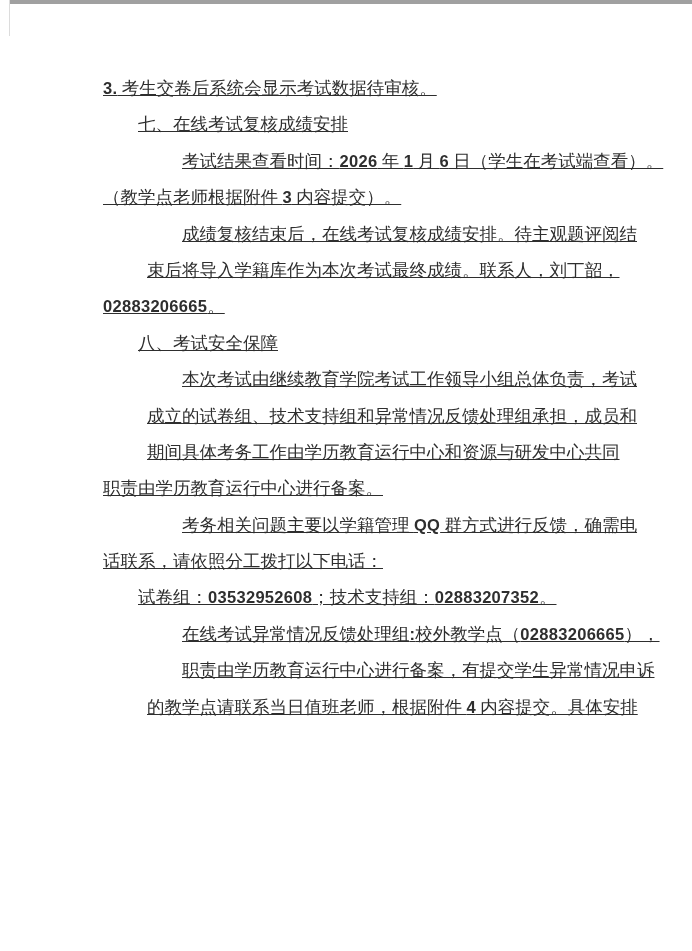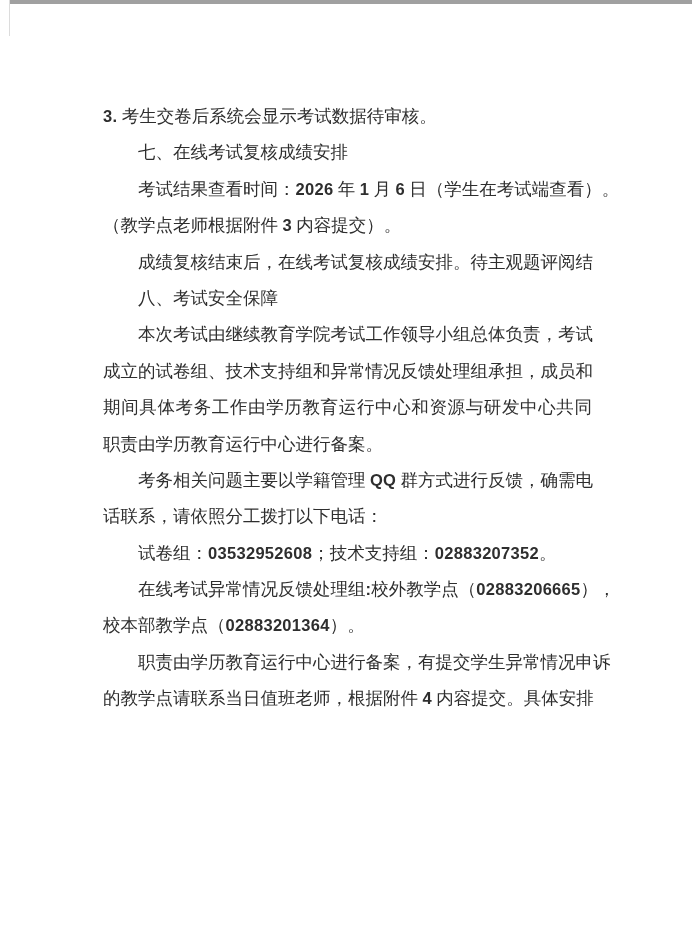--- a/index.html
+++ b/index.html
@@ -27,62 +27,65 @@
     position: absolute;
     top: 0;
     left: 9px;
     width: 1px;
     height: 36px;
     background: #dcdcdc;
   }
   .doc {
     position: absolute;
     left: 103px;
-    top: 98px;
+    top: 70px;
     width: 489px;
     font-size: 17.5px;
+    text-decoration: underline;
   }
   .ln {
     height: 36.4px;
     line-height: 36.4px;
     white-space: nowrap;
     text-align: left;
   }
   .ind {
     text-indent: 35px;
   }
   .jst {
     text-align: justify;
     text-align-last: justify;
     text-justify: inter-character;
+    margin-left: 44px;
   }
   .num {
     font-family: "Liberation Sans", "DejaVu Sans", sans-serif;
     font-weight: bold;
     font-size: 16.5px;
     letter-spacing: 0.3px;
   }
 </style>
 </head>
 <body>
 
 <div class="top-edge"></div>
 <div class="left-edge-artifact"></div>
 
 <div class="doc">
   <div class="ln"><span class="num">3.</span> 考生交卷后系统会显示考试数据待审核。</div>
   <div class="ln ind">七、在线考试复核成绩安排</div>
   <div class="ln ind jst">考试结果查看时间：<span class="num">2026</span> 年 <span class="num">1</span> 月 <span class="num">6</span> 日（学生在考试端查看）。</div>
   <div class="ln">（教学点老师根据附件 <span class="num">3</span> 内容提交）。</div>
   <div class="ln ind jst">成绩复核结束后，在线考试复核成绩安排。待主观题评阅结</div>
+  <div class="ln jst">束后将导入学籍库作为本次考试最终成绩。联系人，刘丁韶，</div>
+  <div class="ln"><span class="num">02883206665</span>。</div>
   <div class="ln ind">八、考试安全保障</div>
   <div class="ln ind jst">本次考试由继续教育学院考试工作领导小组总体负责，考试</div>
   <div class="ln jst">成立的试卷组、技术支持组和异常情况反馈处理组承担，成员和</div>
   <div class="ln jst">期间具体考务工作由学历教育运行中心和资源与研发中心共同</div>
   <div class="ln">职责由学历教育运行中心进行备案。</div>
   <div class="ln ind jst">考务相关问题主要以学籍管理 <span class="num">QQ</span> 群方式进行反馈，确需电</div>
   <div class="ln">话联系，请依照分工拨打以下电话：</div>
   <div class="ln ind">试卷组：<span class="num">03532952608</span>；技术支持组：<span class="num">02883207352</span>。</div>
   <div class="ln ind jst">在线考试异常情况反馈处理组<span class="num">:</span>校外教学点（<span class="num">02883206665</span>），</div>
-  <div class="ln">校本部教学点（<span class="num">02883201364</span>）。</div>
   <div class="ln ind jst">职责由学历教育运行中心进行备案，有提交学生异常情况申诉</div>
   <div class="ln jst">的教学点请联系当日值班老师，根据附件 <span class="num">4</span> 内容提交。具体安排</div>
 </div>
 
 </body></html>

